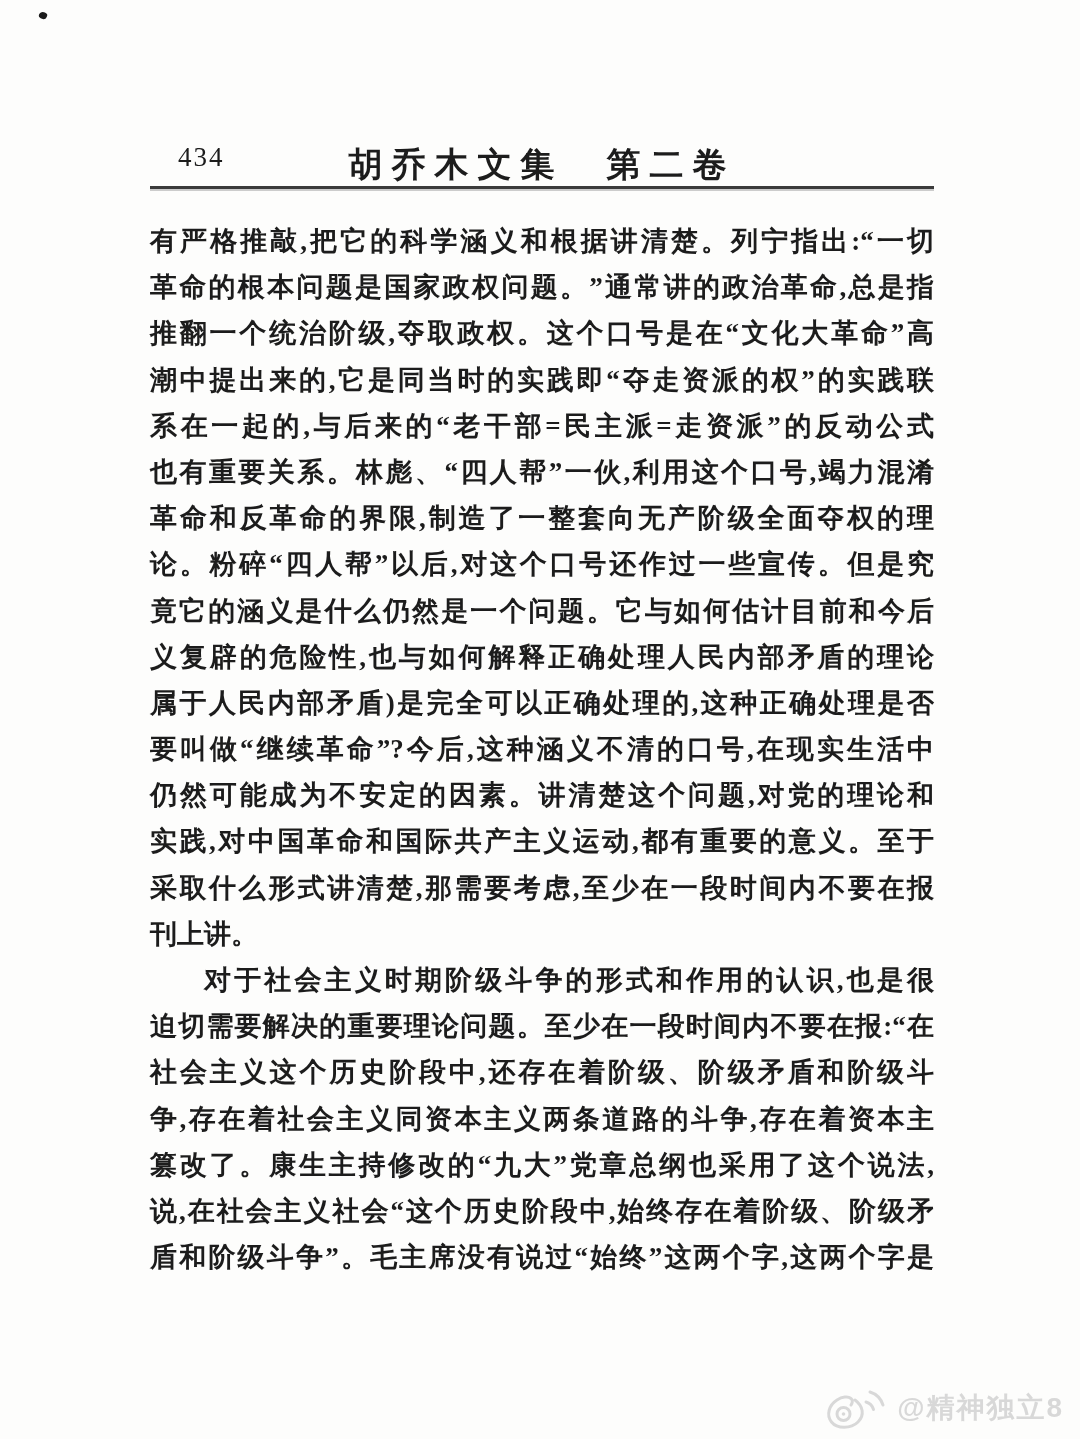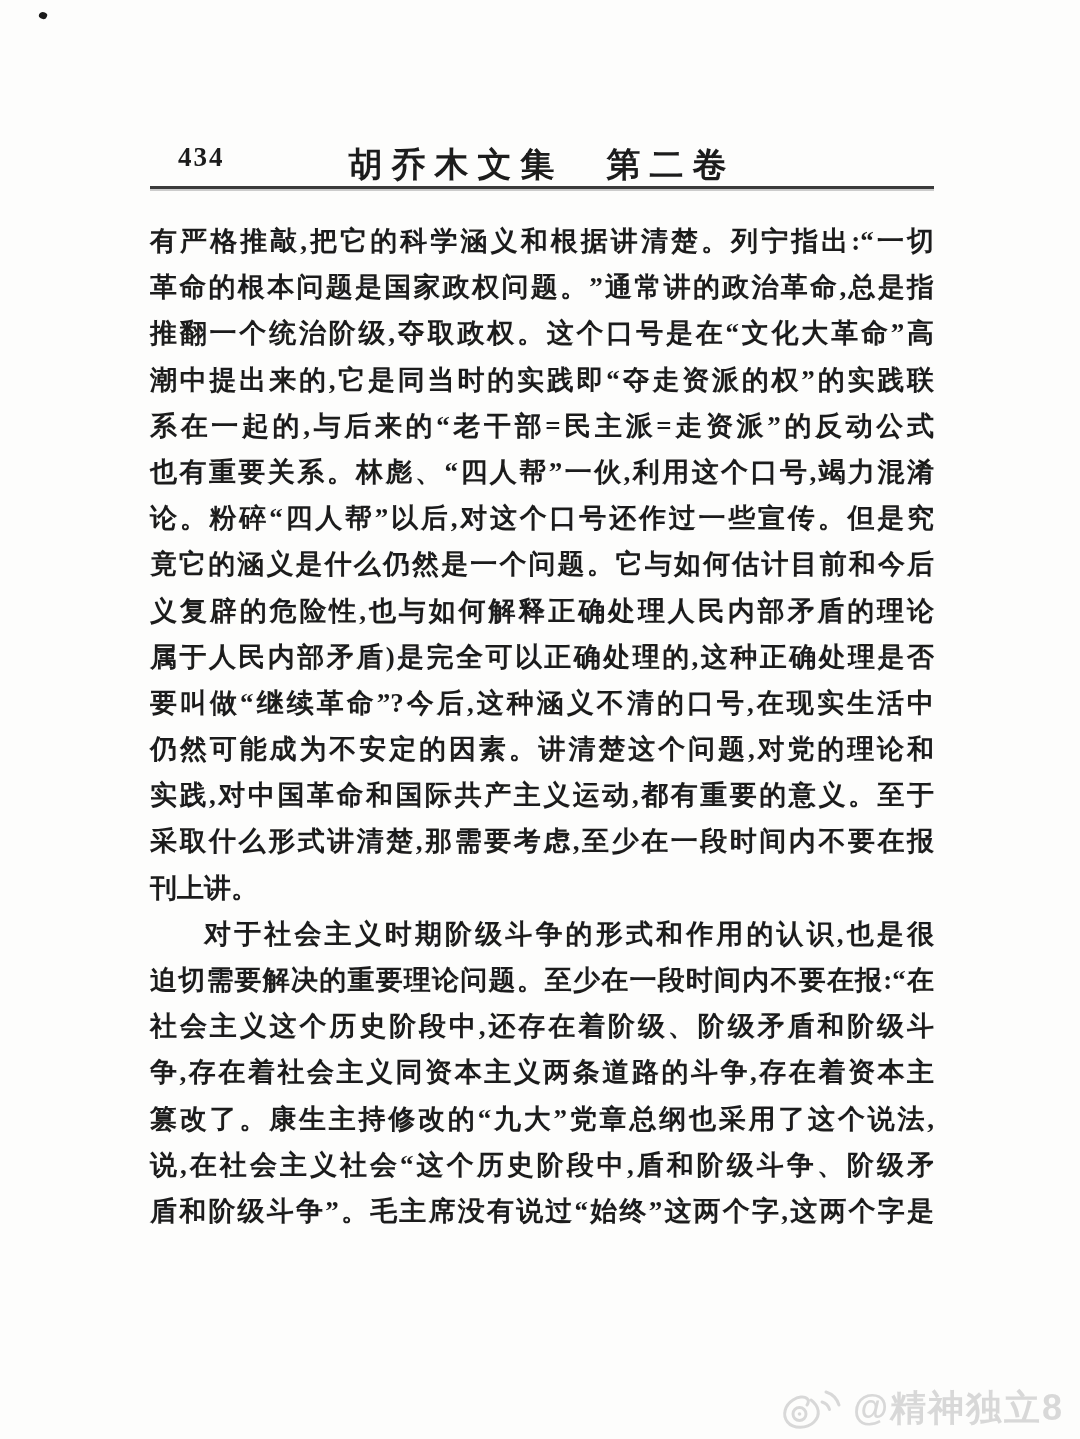--- a/index.html
+++ b/index.html
@@ -34,21 +34,21 @@
   .runhead{
     position:absolute;
     left:150px;top:142px;
     width:784px;
     height:36px;
   }
   .pagenum{
     position:absolute;
     left:28px;top:0;
     font-size:27px;
-    font-weight:700;
+    font-weight:400;
     letter-spacing:2px;
   }
   .runtitle{
     position:absolute;
     left:50%;top:0;
     transform:translateX(-50%);
     white-space:nowrap;
     font-size:34px;
     font-weight:700;
     letter-spacing:9px;
@@ -86,21 +86,21 @@
   .watermark{
     position:absolute;
     right:16px;bottom:6px;
     display:flex;
     align-items:center;
     gap:10px;
     color:var(--watermark);
     opacity:.62;
   }
   .watermark .wm-text{
-    font-size:36px;
+    font-size:28px;
     font-weight:bold;
     letter-spacing:2px;
     font-family:"Liberation Sans","DejaVu Sans",sans-serif;
   }
   .weibo{display:block;}
 </style>
 </head>
 <body>
 
 <div class="page">
@@ -114,35 +114,36 @@
 
   <div class="rule"></div>
 
   <div class="body-text">
       <div class="line">有严格推敲,把它的科学涵义和根据讲清楚。列宁指出:“一切</div>
       <div class="line">革命的根本问题是国家政权问题。”通常讲的政治革命,总是指</div>
       <div class="line">推翻一个统治阶级,夺取政权。这个口号是在“文化大革命”高</div>
       <div class="line">潮中提出来的,它是同当时的实践即“夺走资派的权”的实践联</div>
       <div class="line">系在一起的,与后来的“老干部=民主派=走资派”的反动公式</div>
       <div class="line">也有重要关系。林彪、“四人帮”一伙,利用这个口号,竭力混淆</div>
+      <div class="line">革命和反革命的界限,制造了一整套向无产阶级全面夺权的理</div>
       <div class="line">论。粉碎“四人帮”以后,对这个口号还作过一些宣传。但是究</div>
       <div class="line">竟它的涵义是什么仍然是一个问题。它与如何估计目前和今后</div>
       <div class="line">义复辟的危险性,也与如何解释正确处理人民内部矛盾的理论</div>
       <div class="line">属于人民内部矛盾)是完全可以正确处理的,这种正确处理是否</div>
       <div class="line">要叫做“继续革命”?今后,这种涵义不清的口号,在现实生活中</div>
       <div class="line">仍然可能成为不安定的因素。讲清楚这个问题,对党的理论和</div>
       <div class="line">实践,对中国革命和国际共产主义运动,都有重要的意义。至于</div>
       <div class="line">采取什么形式讲清楚,那需要考虑,至少在一段时间内不要在报</div>
       <div class="line nofill">刊上讲。</div>
       <div class="line indent">对于社会主义时期阶级斗争的形式和作用的认识,也是很</div>
       <div class="line">迫切需要解决的重要理论问题。至少在一段时间内不要在报:“在</div>
       <div class="line">社会主义这个历史阶段中,还存在着阶级、阶级矛盾和阶级斗</div>
       <div class="line">争,存在着社会主义同资本主义两条道路的斗争,存在着资本主</div>
       <div class="line">篡改了。康生主持修改的“九大”党章总纲也采用了这个说法,</div>
-      <div class="line">说,在社会主义社会“这个历史阶段中,盾和阶级斗争、阶级矛</div>
+      <div class="line">说,在社会主义社会“这个历史阶段中,始终存在着阶级、阶级矛</div>
       <div class="line">盾和阶级斗争”。毛主席没有说过“始终”这两个字,这两个字是</div>
     </div>
 
   <div class="watermark">
     <svg class="weibo" width="62" height="50" viewBox="0 0 62 50" fill="none" stroke="currentColor" stroke-width="3" stroke-linecap="round">
       <path d="M30 17 C38 23 40 32 33 39 C26 46 12 46 6.5 39 C1 32 4 22 12 17 C17 13.8 23 13 26 15.5 C28 17 27.5 20 26 22"></path>
       <circle cx="18.5" cy="31" r="6.5"></circle>
       <circle cx="18.5" cy="31" r="1.8" fill="currentColor" stroke="none"></circle>
       <path d="M41 19 a11 11 0 0 1 7.5 7.5"></path>
       <path d="M45 9 a20 20 0 0 1 13 13"></path>

